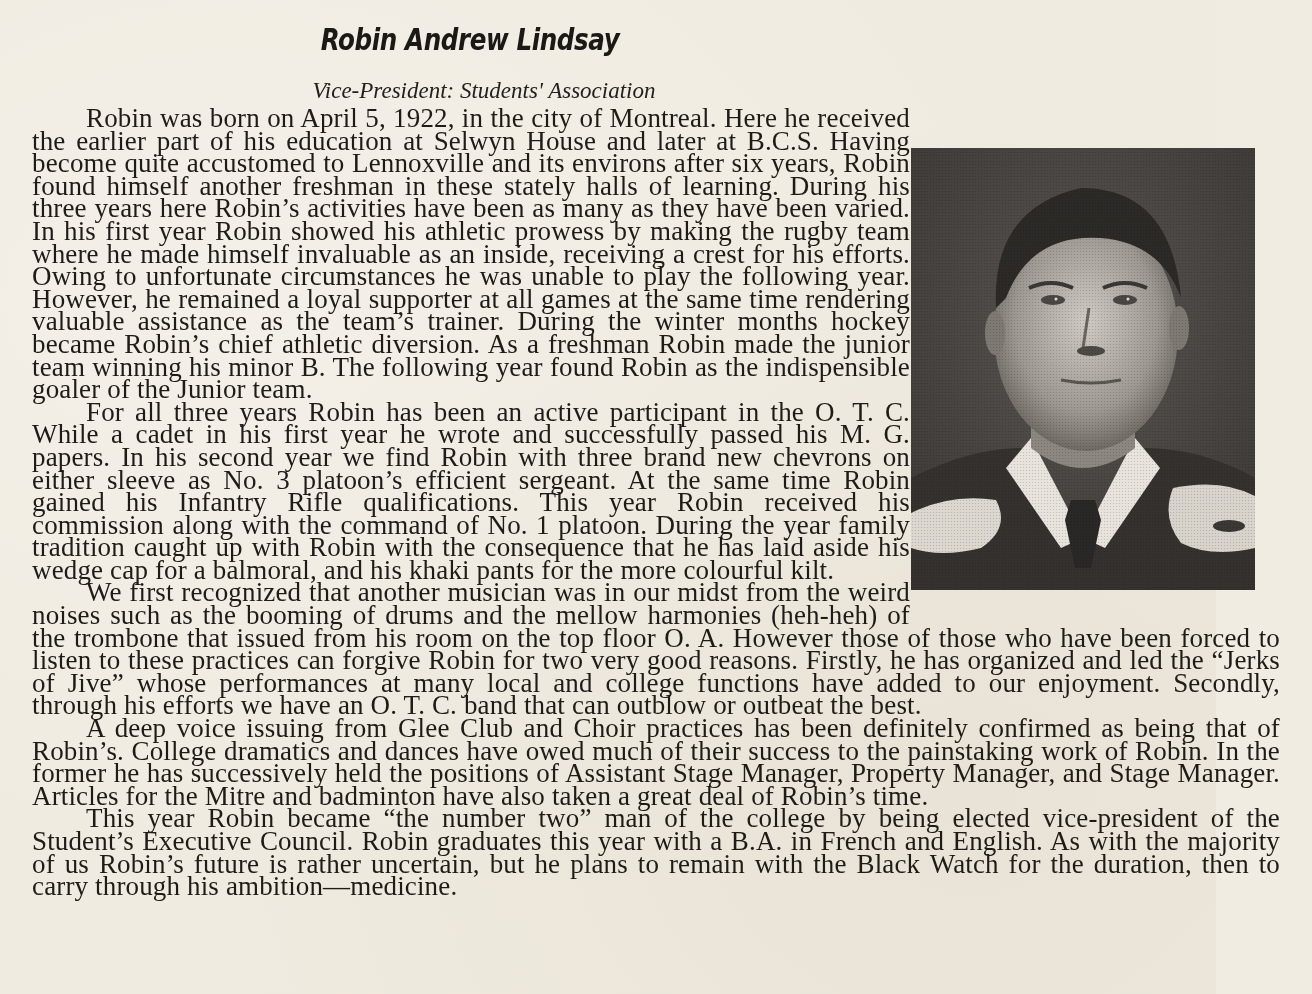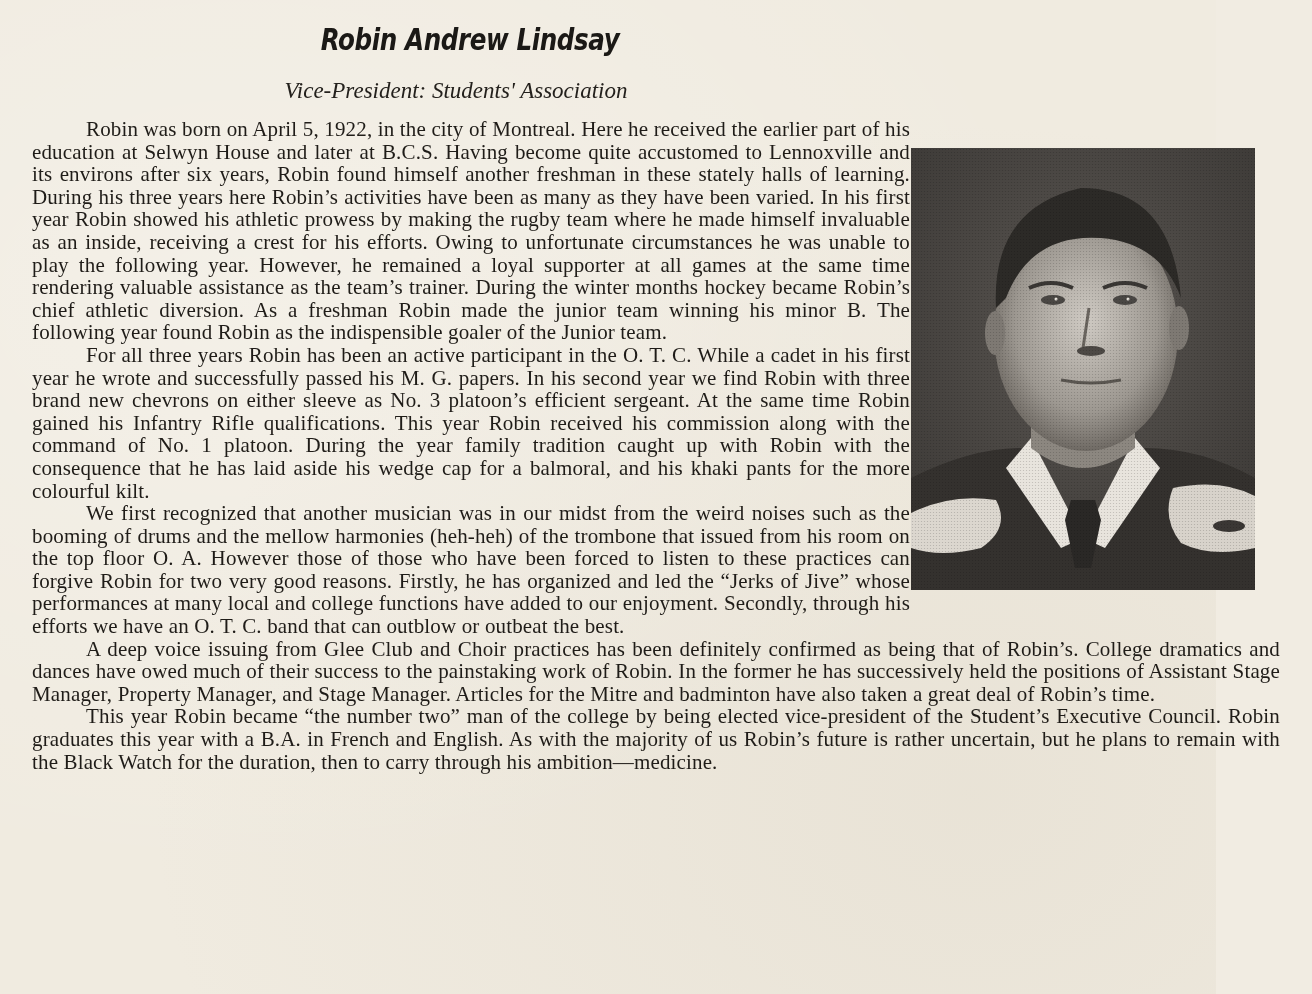--- a/index.html
+++ b/index.html
@@ -42,37 +42,38 @@
     }
     .subtitle {
       position: absolute;
       left: 0;
       width: 912px;
       top: 78px;
       text-align: center;
       font-style: italic;
       font-size: 23px;
       color: #24211d;
+      padding-left: 28px;
     }
     .photo {
       position: absolute;
       left: 911px;
       top: 148px;
       width: 344px;
       height: 442px;
       background: #4a4744;
       overflow: hidden;
     }
     .photo svg { display: block; }
     .body-text {
       position: absolute;
       left: 32px;
-      top: 118px;
+      top: 107px;
       width: 1248px;
-      font-size: 21px;
+      font-size: 27px;
       line-height: 22.6px;
       text-align: justify;
       letter-spacing: 0.15px;
     }
     .float-spacer {
       float: right;
       width: 370px;
       height: 498px;
       shape-outside: inset(0);
     }

